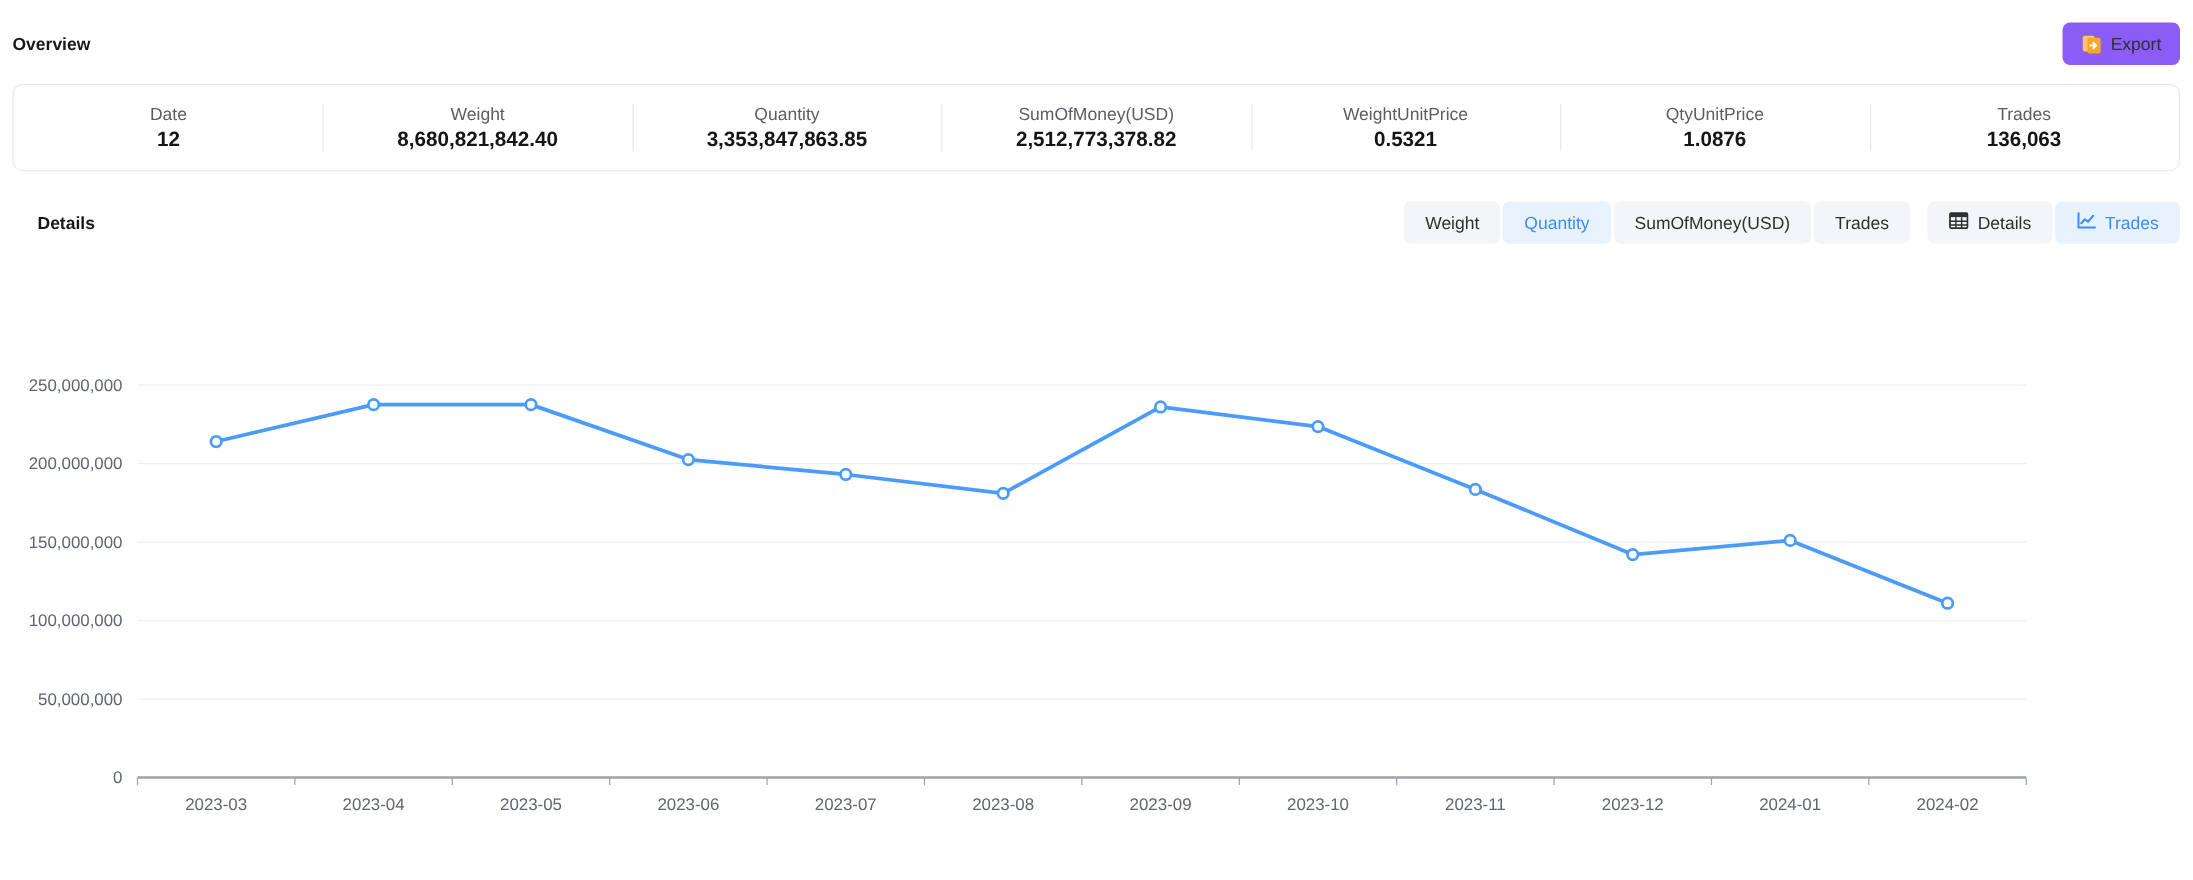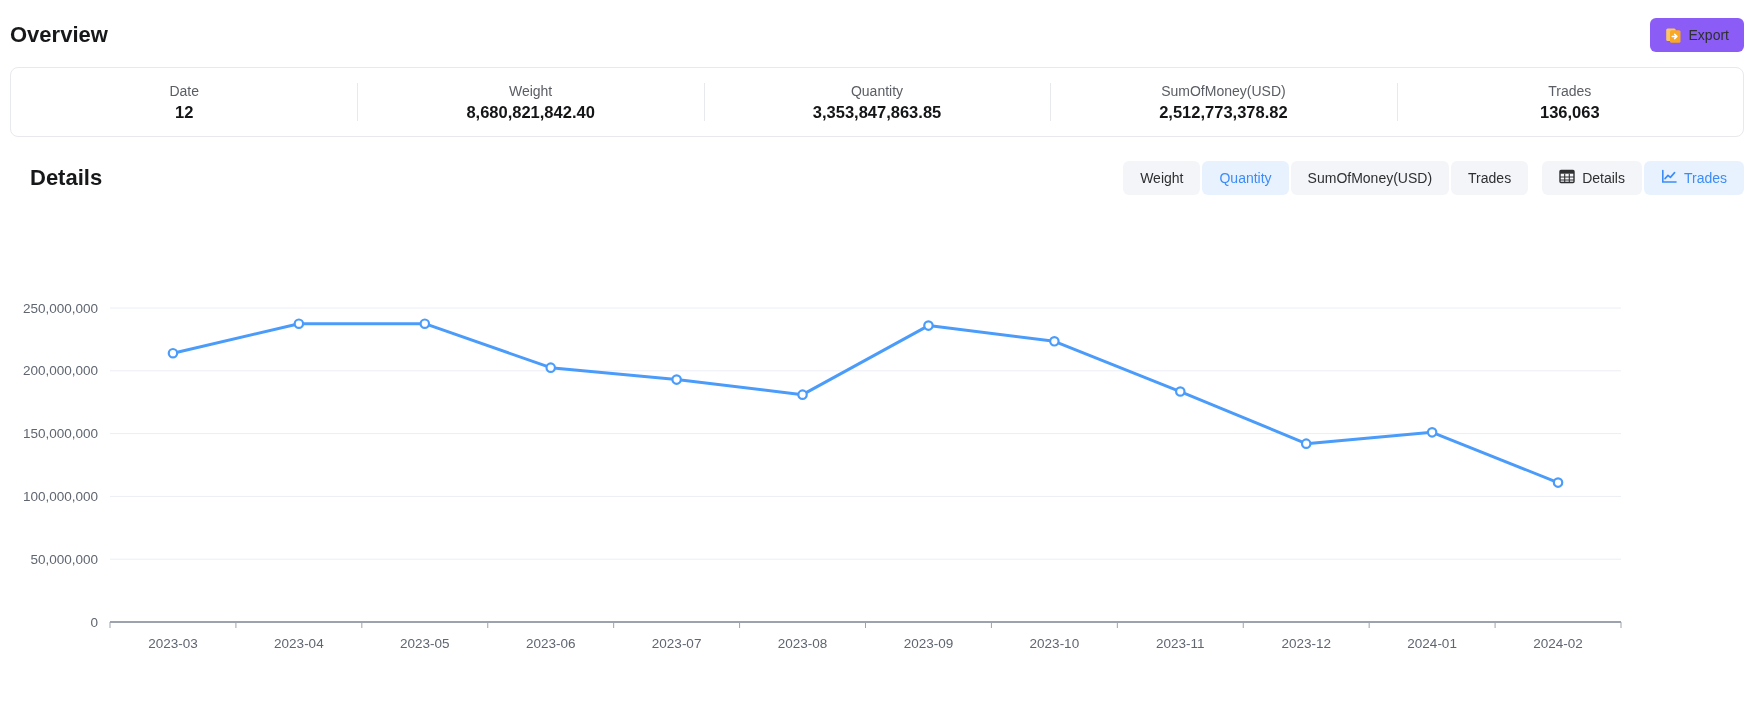--- a/index.html
+++ b/index.html
@@ -13,21 +13,21 @@
     box-shadow:0 2px 6px rgba(15,35,70,.05);
   }
   .title-bar .query { font-size:17px; color:#303030; letter-spacing:.2px; white-space:nowrap; }
 
   .page { padding:0 10px; }
 
   
   .section-row { display:flex; align-items:center; justify-content:space-between; }
   .section-row.overview-row { margin-top:16px; height:38px; }
   .section-row.details-row  { margin-top:24px; height:34px;margin-left:20px; }
-  .section-heading { font-size:22px; font-weight:bold; color:#17181a; }
+  .section-heading { font-size:14px; font-weight:bold; color:#17181a; }
 
   
   .btn {
     display:inline-flex; align-items:center; gap:7px; border:none; cursor:pointer;
     background:#8b5cf6; color:#2e2f31; font-size:14px; font-family:inherit;
     border-radius:6px; padding:0 15px; height:34px; line-height:34px;
   }
   .btn .ico { display:inline-flex; align-items:center; }
 
   
@@ -86,20 +86,28 @@
         <div class="lbl">Weight</div>
         <div class="val">8,680,821,842.40</div>
       </div>
       <div class="stat">
         <div class="lbl">Quantity</div>
         <div class="val">3,353,847,863.85</div>
       </div>
       <div class="stat">
         <div class="lbl">SumOfMoney(USD)</div>
         <div class="val">2,512,773,378.82</div>
+      </div>
+      <div class="stat">
+        <div class="lbl">WeightUnitPrice</div>
+        <div class="val">0.5321</div>
+      </div>
+      <div class="stat">
+        <div class="lbl">QtyUnitPrice</div>
+        <div class="val">1.0876</div>
       </div>
       <div class="stat">
         <div class="lbl">Trades</div>
         <div class="val">136,063</div>
       </div>
     </div>
 
     <div class="section-row details-row">
       <div class="section-heading">Details</div>
       <div class="controls">

